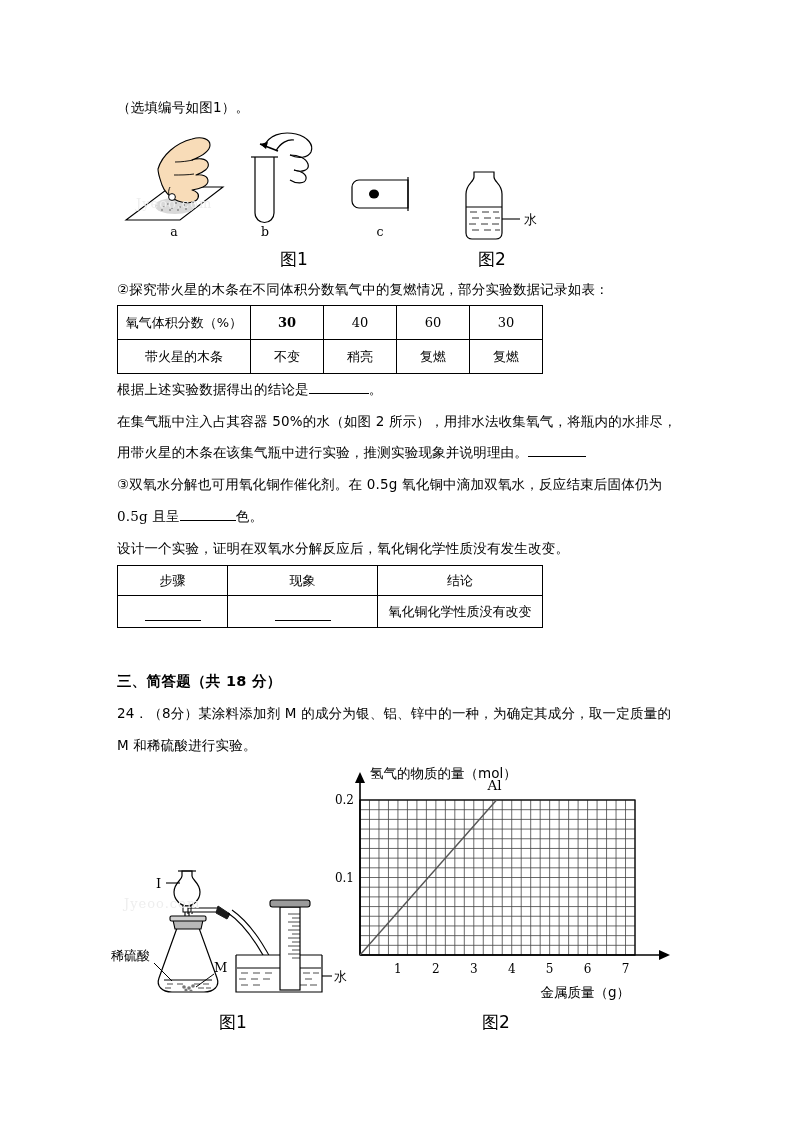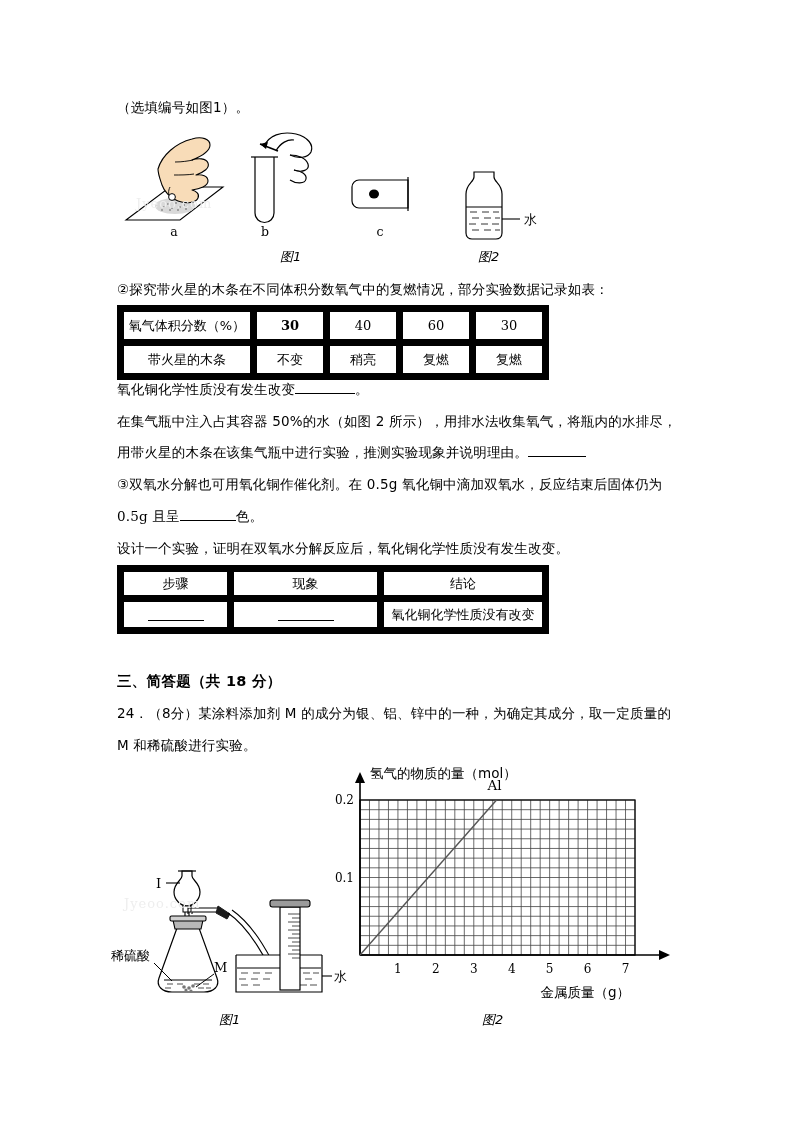--- a/index.html
+++ b/index.html
@@ -48,33 +48,32 @@
     white-space: nowrap;
   }
 
   
   table.doc-tbl {
     position: absolute;
     border-collapse: collapse;
     table-layout: fixed;
   }
   table.doc-tbl td {
-    border: 7px solid #000000;
+    border: 1px solid #000000;
     text-align: center;
     font-size: 13px;
     padding: 0;
     vertical-align: middle;
   }
 
   
   .fig-label {
     position: absolute;
-    font-size: 13px;
+    font-size: 17px;
     white-space: nowrap;
-    font-style: italic;
   }
 
   
   .svgbox { position: absolute; }
 
   
   #chart-figure {
     position: absolute;
     left: 330px;
     top: 758px;
@@ -227,21 +226,21 @@
         <td>带火星的木条</td>
         <td>不变</td>
         <td>稍亮</td>
         <td>复燃</td>
         <td>复燃</td>
       </tr>
     </tbody>
   </table>
 
   <div class="ptext" style="left:117px; top:381px;">
-    <span>氧化铜化学性质没有发生改变</span><span class="blank b60"></span><span>。</span>
+    <span>根据上述实验数据得出的结论是</span><span class="blank b60"></span><span>。</span>
   </div>
 
   <div class="ptext" style="left:117px; top:413px;">在集气瓶中注入占其容器 50%的水（如图 2 所示），用排水法收集氧气，将瓶内的水排尽，</div>
 
   <div class="ptext" style="left:117px; top:444px;">
     <span>用带火星的木条在该集气瓶中进行实验，推测实验现象并说明理由。</span><span class="blank b58"></span>
   </div>
 
   <div class="ptext" style="left:117px; top:476px;">③双氧水分解也可用氧化铜作催化剂。在 0.5g 氧化铜中滴加双氧水，反应结束后固体仍为</div>
 

